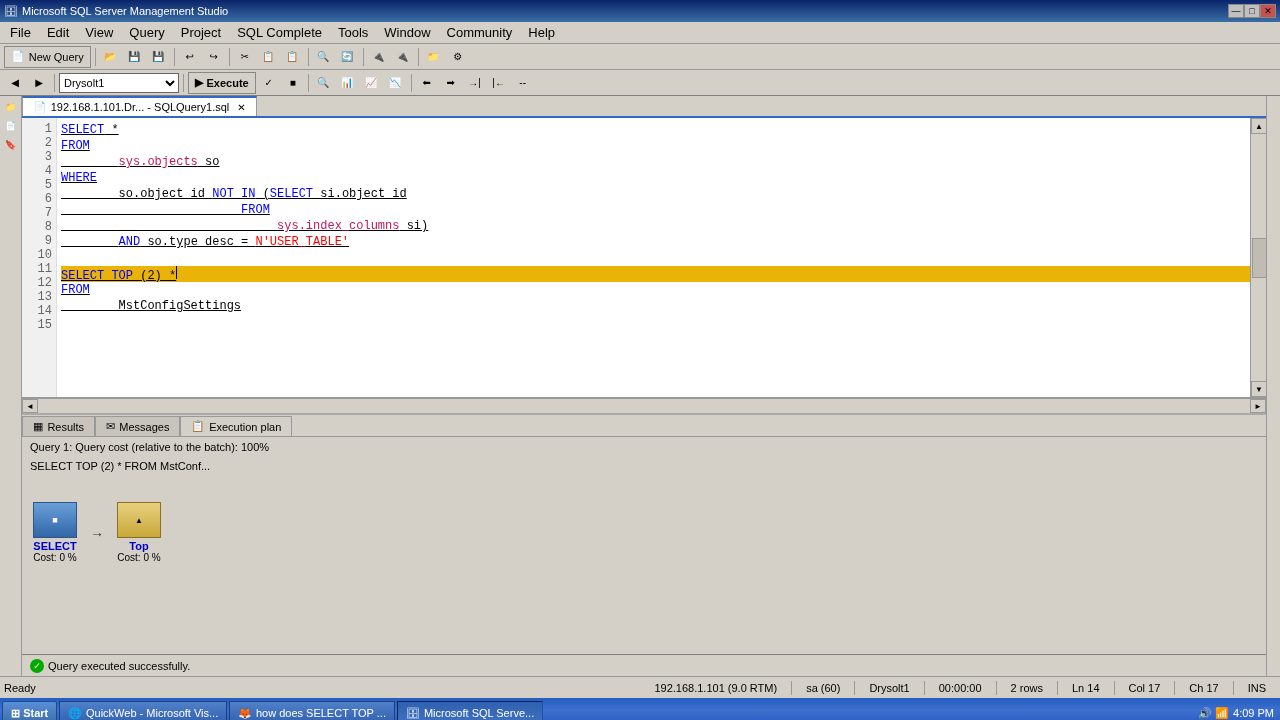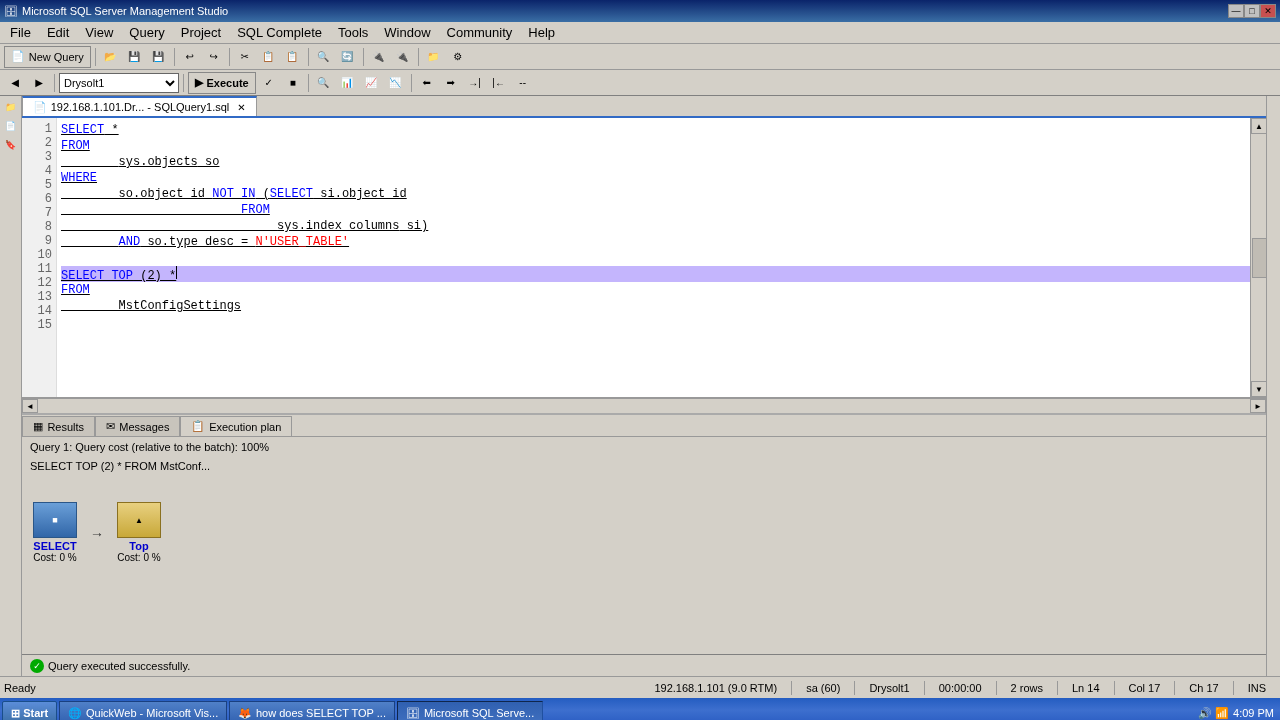--- a/index.html
+++ b/index.html
@@ -42,21 +42,21 @@
     .editor-tab.active { background: white; border-top: 2px solid #316ac5; }
     #tab-close { margin-left: 4px; font-size: 10px; }
     
     
     #code-editor { flex: 1; background: white; overflow: hidden; position: relative; border-bottom: 1px solid #999; }
     #line-numbers { position: absolute; left: 0; top: 0; width: 35px; background: #f0f0f0; border-right: 1px solid #ddd; height: 100%; padding-top: 4px; font-family: 'Courier New', monospace; font-size: 12px; color: #666; text-align: right; padding-right: 4px; }
     #code-content { position: absolute; left: 35px; top: 0; right: 0; bottom: 0; overflow: auto; padding: 4px 4px; font-family: 'Courier New', monospace; font-size: 12px; line-height: 16px; }
     .code-line { white-space: pre; height: 16px; text-decoration: underline; }
     .kw { color: #0000ff; }
     .str { color: #ff0000; }
-    .obj { color: #000000; }
+    .obj { color: #be185d; }
     
     
     #h-scroll { height: 16px; background: #d4d0c8; border-top: 1px solid #999; display: flex; align-items: center; }
     
     
     #bottom-panel { height: 300px; display: flex; flex-direction: column; border-top: 2px solid #aaa; }
     #bottom-tabs { background: #d4d0c8; height: 22px; display: flex; align-items: flex-end; border-bottom: 1px solid #999; }
     .bottom-tab { height: 20px; padding: 0 10px; background: #c8c4bc; border: 1px solid #999; border-bottom: none; font-size: 11px; display: flex; align-items: center; gap: 4px; cursor: pointer; }
     .bottom-tab.active { background: #d4d0c8; }
     
@@ -208,21 +208,21 @@
         <div id="code-content">
           <div class="code-line"><span class="kw">SELECT</span> *</div>
           <div class="code-line"><span class="kw">FROM</span></div>
           <div class="code-line">        <span class="obj">sys.objects</span> so</div>
           <div class="code-line"><span class="kw">WHERE</span></div>
           <div class="code-line">        so.object_id <span class="kw">NOT IN</span> (<span class="kw">SELECT</span> si.object_id</div>
           <div class="code-line">                         <span class="kw">FROM</span></div>
           <div class="code-line">                              <span class="obj">sys.index_columns</span> si)</div>
           <div class="code-line">        <span class="kw">AND</span> so.type_desc = <span class="str">N'USER_TABLE'</span></div>
           <div class="code-line"></div>
-          <div class="code-line" style="background:#c4b5fd;"><span class="kw">SELECT TOP</span> (2) *<span class="code-cursor"></span></div>
+          <div class="code-line" style="background:#eab308;"><span class="kw">SELECT TOP</span> (2) *<span class="code-cursor"></span></div>
           <div class="code-line"><span class="kw">FROM</span></div>
           <div class="code-line">        MstConfigSettings</div>
           <div class="code-line"></div>
           <div class="code-line"></div>
         </div>
 
         <div style="position:absolute;right:0;top:0;width:16px;height:100%;background:#d4d0c8;border-left:1px solid #999;display:flex;flex-direction:column;">
           <div style="width:16px;height:16px;background:#d4d0c8;border:1px solid #999;display:flex;align-items:center;justify-content:center;font-size:8px;">▲</div>
           <div style="flex:1;background:#d4d0c8;"></div>
           <div style="width:16px;height:40px;background:#c0bcb4;border:1px solid #999;margin:0 1px;"></div>

